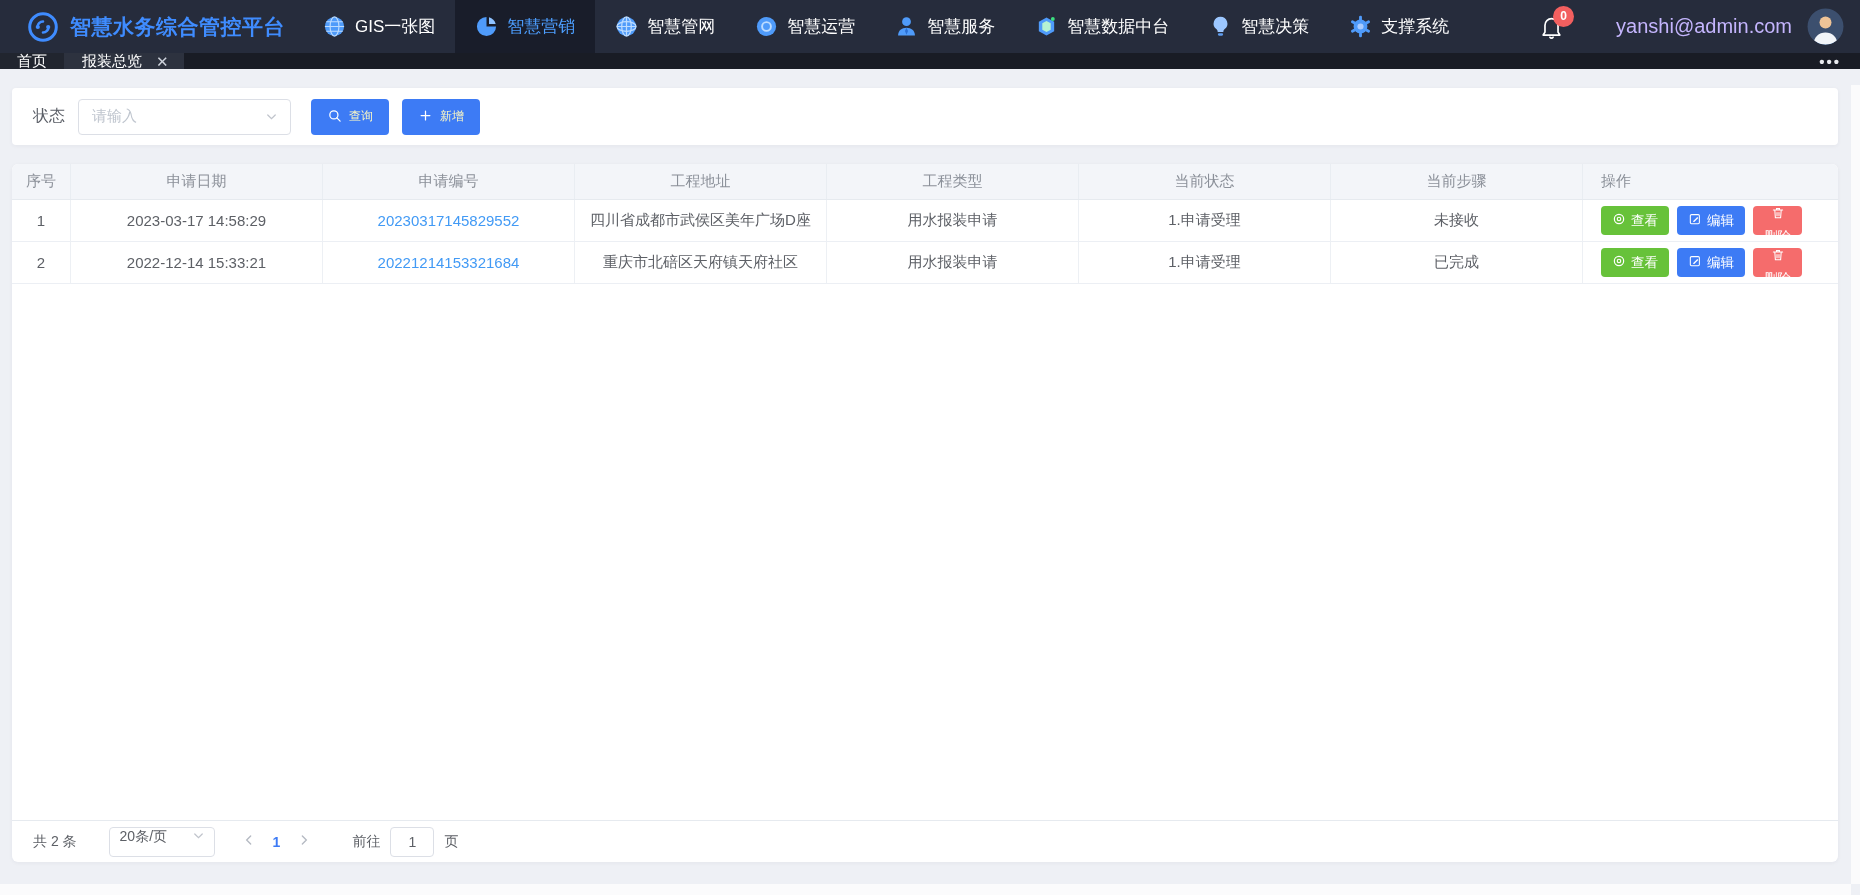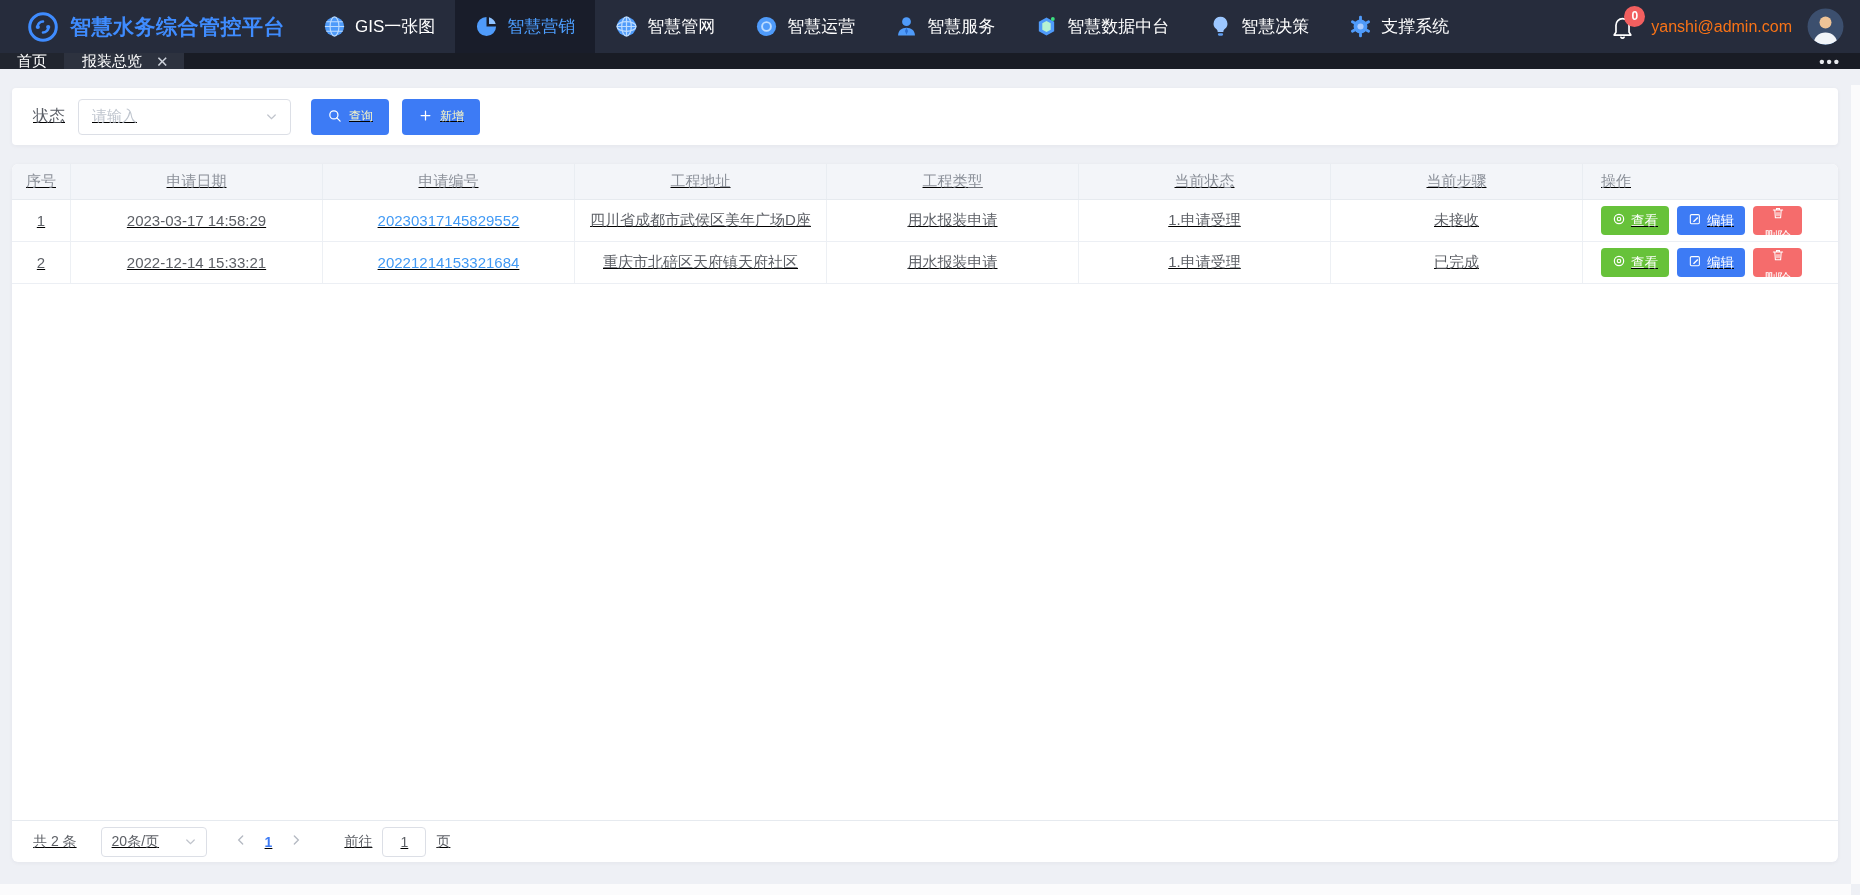--- a/index.html
+++ b/index.html
@@ -15,35 +15,35 @@
   .main-nav { display:flex; align-items:stretch; margin-left:8px; }
   .nav-item { display:flex; align-items:center; gap:9px; padding:0 20px; font-size:17px; cursor:pointer; white-space:nowrap; }
   .nav-item.active { background:#191d2a; color:#4d9fff; }
   .nav-ic { width:23px; height:23px; display:block; }
   .nav-ic svg { width:23px; height:23px; display:block; }
   .user-area { margin-left:auto; display:flex; align-items:center; gap:15px; padding-right:16px; }
   .bell { position:relative; width:27px; height:27px; cursor:pointer; }
   .bell svg { width:27px; height:27px; }
   .badge { position:absolute; top:-7px; right:-9px; min-width:21px; height:21px; background:#f25f5f; border-radius:50%;
            color:#fff; font-size:12px; line-height:21px; text-align:center; font-weight:bold; }
-  .email { font-size:16px; color:#f97316; }
+  .email { font-size:20px; color:#c4b5fd;margin-left:36px; }
   .avatar { width:37px; height:37px; border-radius:50%; overflow:hidden; cursor:pointer; }
   .avatar svg { width:37px; height:37px; display:block; }
 
   
   .tabbar { height:16px; background:#191c25; display:flex; align-items:stretch; position:relative; }
   .tab { display:flex; align-items:center; padding:0 17px; color:#fff; font-size:15px; cursor:pointer; white-space:nowrap; }
   .tab.home { background:#21252f; }
   .tab.active { background:#2d323f; gap:14px; padding:0 15px 0 18px; }
   .tab-close { color:#cdd2db; font-size:15px; line-height:1; cursor:pointer; }
   .tab-more { position:absolute; right:19px; top:0; bottom:0; display:flex; align-items:center;
               color:#e8eaee; font-size:15px; letter-spacing:2px; cursor:pointer; font-weight:bold; }
 
   
-  .content { padding:19px 22px 0 12px;text-decoration:underline; }
+  .content { padding:19px 22px 0 12px; }
 
   .filter-card { background:#fff; border-radius:4px; height:57px; display:flex; align-items:center;
                  padding-left:21px; box-shadow:0 1px 4px rgba(31,45,61,.05); }
   .f-label { font-size:16px; color:#5a5e66; }
   .select { width:213px; height:36px; border:1px solid #dcdfe6; border-radius:4px; margin-left:13px; background:#fff;
             display:flex; align-items:center; justify-content:space-between; padding:0 11px 0 13px; cursor:pointer; }
   .placeholder { color:#bfc5ce; font-size:15px; }
   .chev svg { width:15px; height:15px; display:block; }
   .btn { height:36px; border:none; border-radius:4px; background:#3d7bf5; color:#fef9c3; font-size:12px;
          display:inline-flex; align-items:center; gap:7px; padding:0 16px; cursor:pointer;
@@ -70,22 +70,22 @@
               font-family:"Liberation Sans","DejaVu Sans",sans-serif; }
   .mini-btn svg { width:14px; height:14px; }
   .mb-green { background:#67c23a; }
   .mb-blue  { background:#3d7bf5; }
   .mb-red   { background:#f56c6c;flex-direction:column; }
   .tfill { flex:1; }
 
   
   .pager { height:42px; border-top:1px solid #e6eaef; display:flex; align-items:center; padding-left:21px;
            font-size:14px; color:#5d6066; flex-shrink:0; }
-  .pg-select { width:106px; height:30px; border:1px solid #dcdfe6; border-radius:4px; margin-left:24px;
-               display:flex; align-items:center; justify-content:space-between; padding:0 8px 0 10px; cursor:pointer; }
+  .pg-select { width:106px; height:30px; border:1px solid #dcdfe6; border-radius:4px; margin-left:32px;
+               display:flex; align-items:flex-start; justify-content:space-between; padding:0 8px 0 10px; cursor:pointer; }
   .pg-arrow { margin-left:26px; cursor:pointer; display:flex; align-items:center; }
   .pg-arrow svg { width:16px; height:16px; }
   .pg-page { margin:0 16px; color:#3d7bf5; font-weight:bold; cursor:pointer; }
   .pg-goto { margin-left:40px; }
   .pg-input { width:44px; height:30px; border:1px solid #dcdfe6; border-radius:4px; text-align:center;
               font-size:14px; color:#5d6066; margin:0 10px; outline:none;
               font-family:"Liberation Sans","DejaVu Sans",sans-serif; }
 
   
   .vtrack { position:absolute; top:85px; right:0; bottom:11px; width:9px; background:#fbfbfc; }

